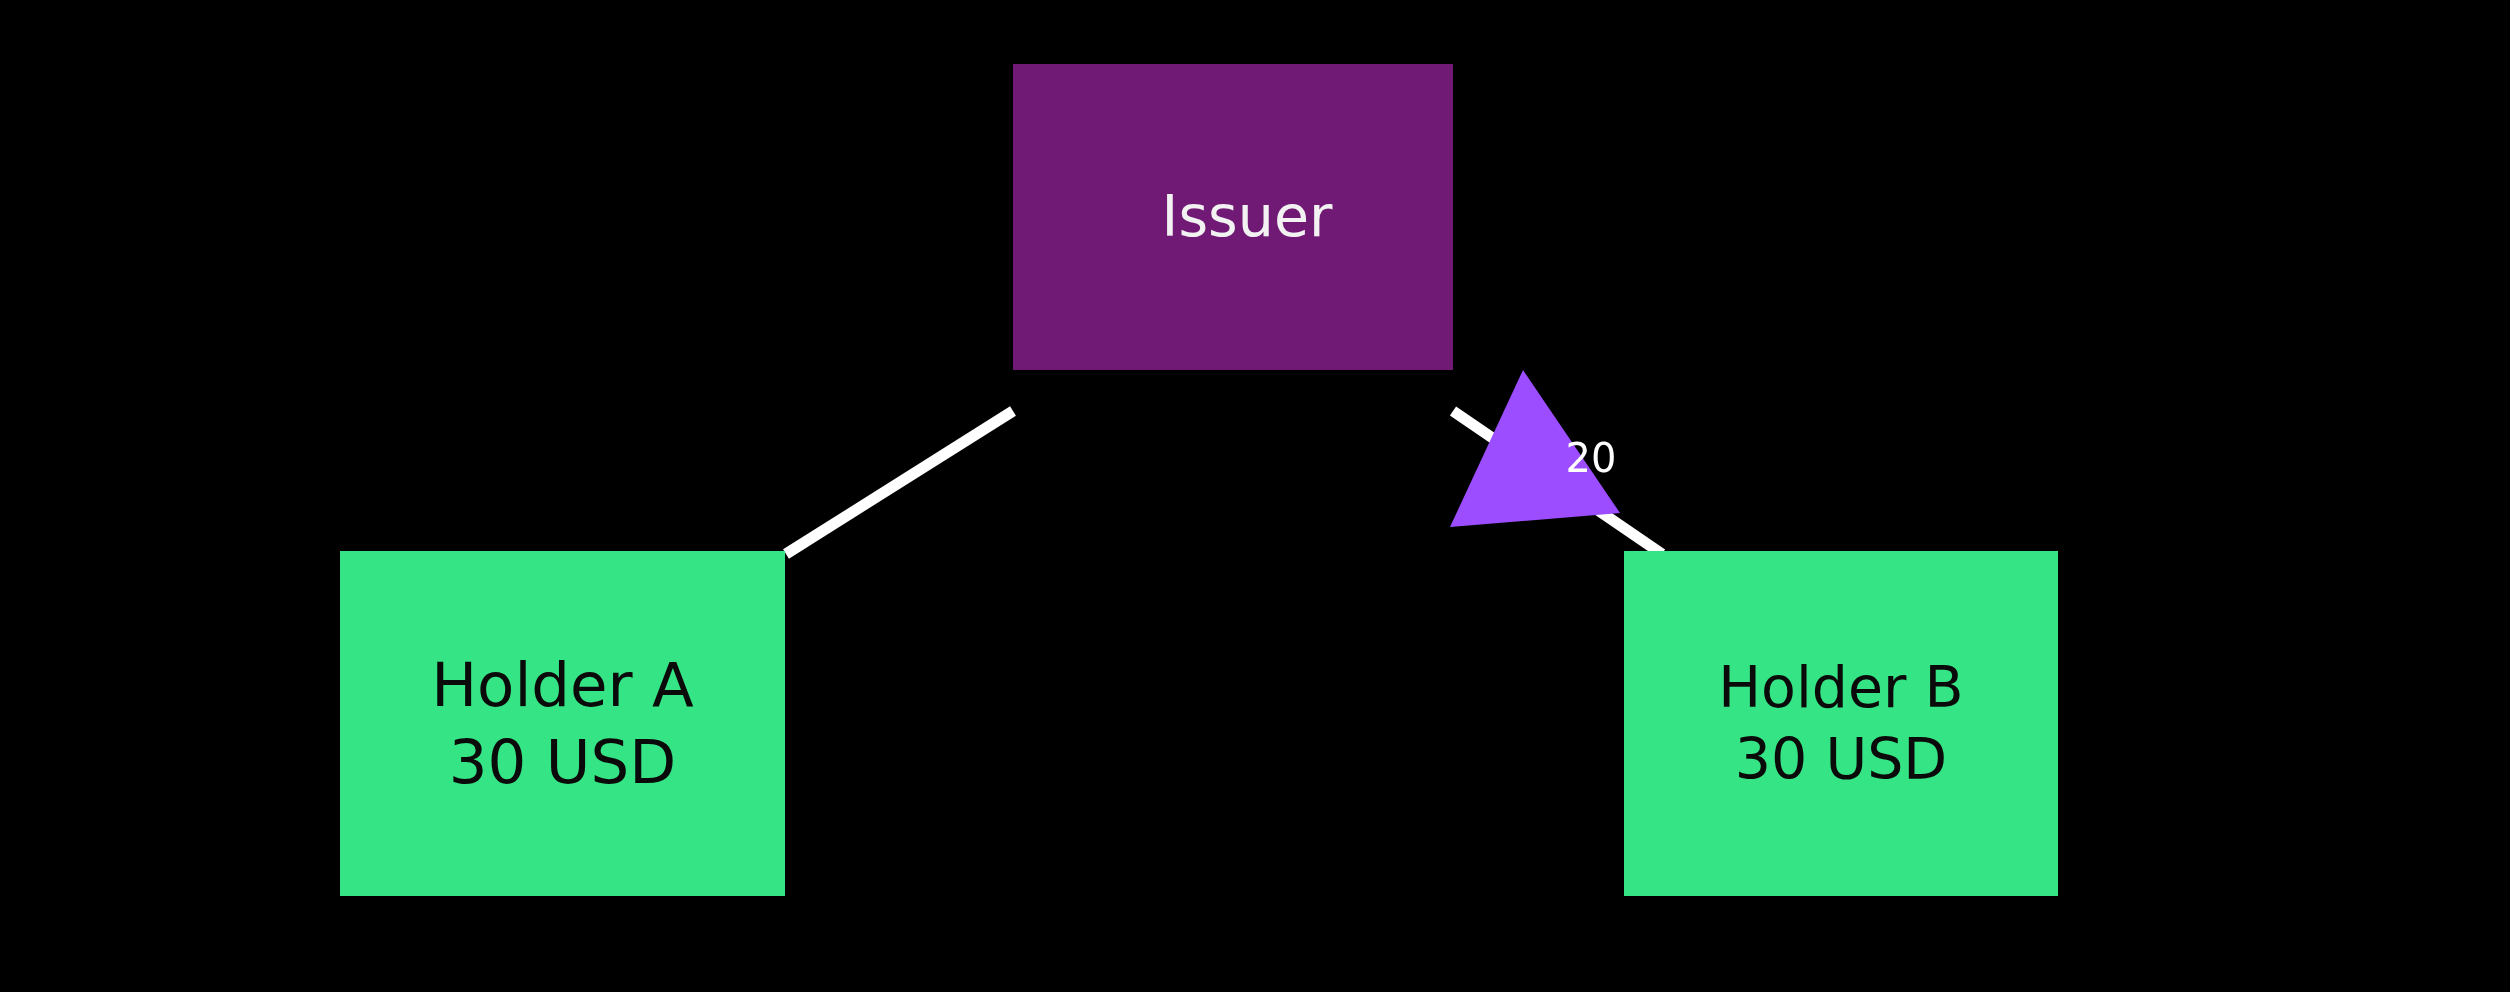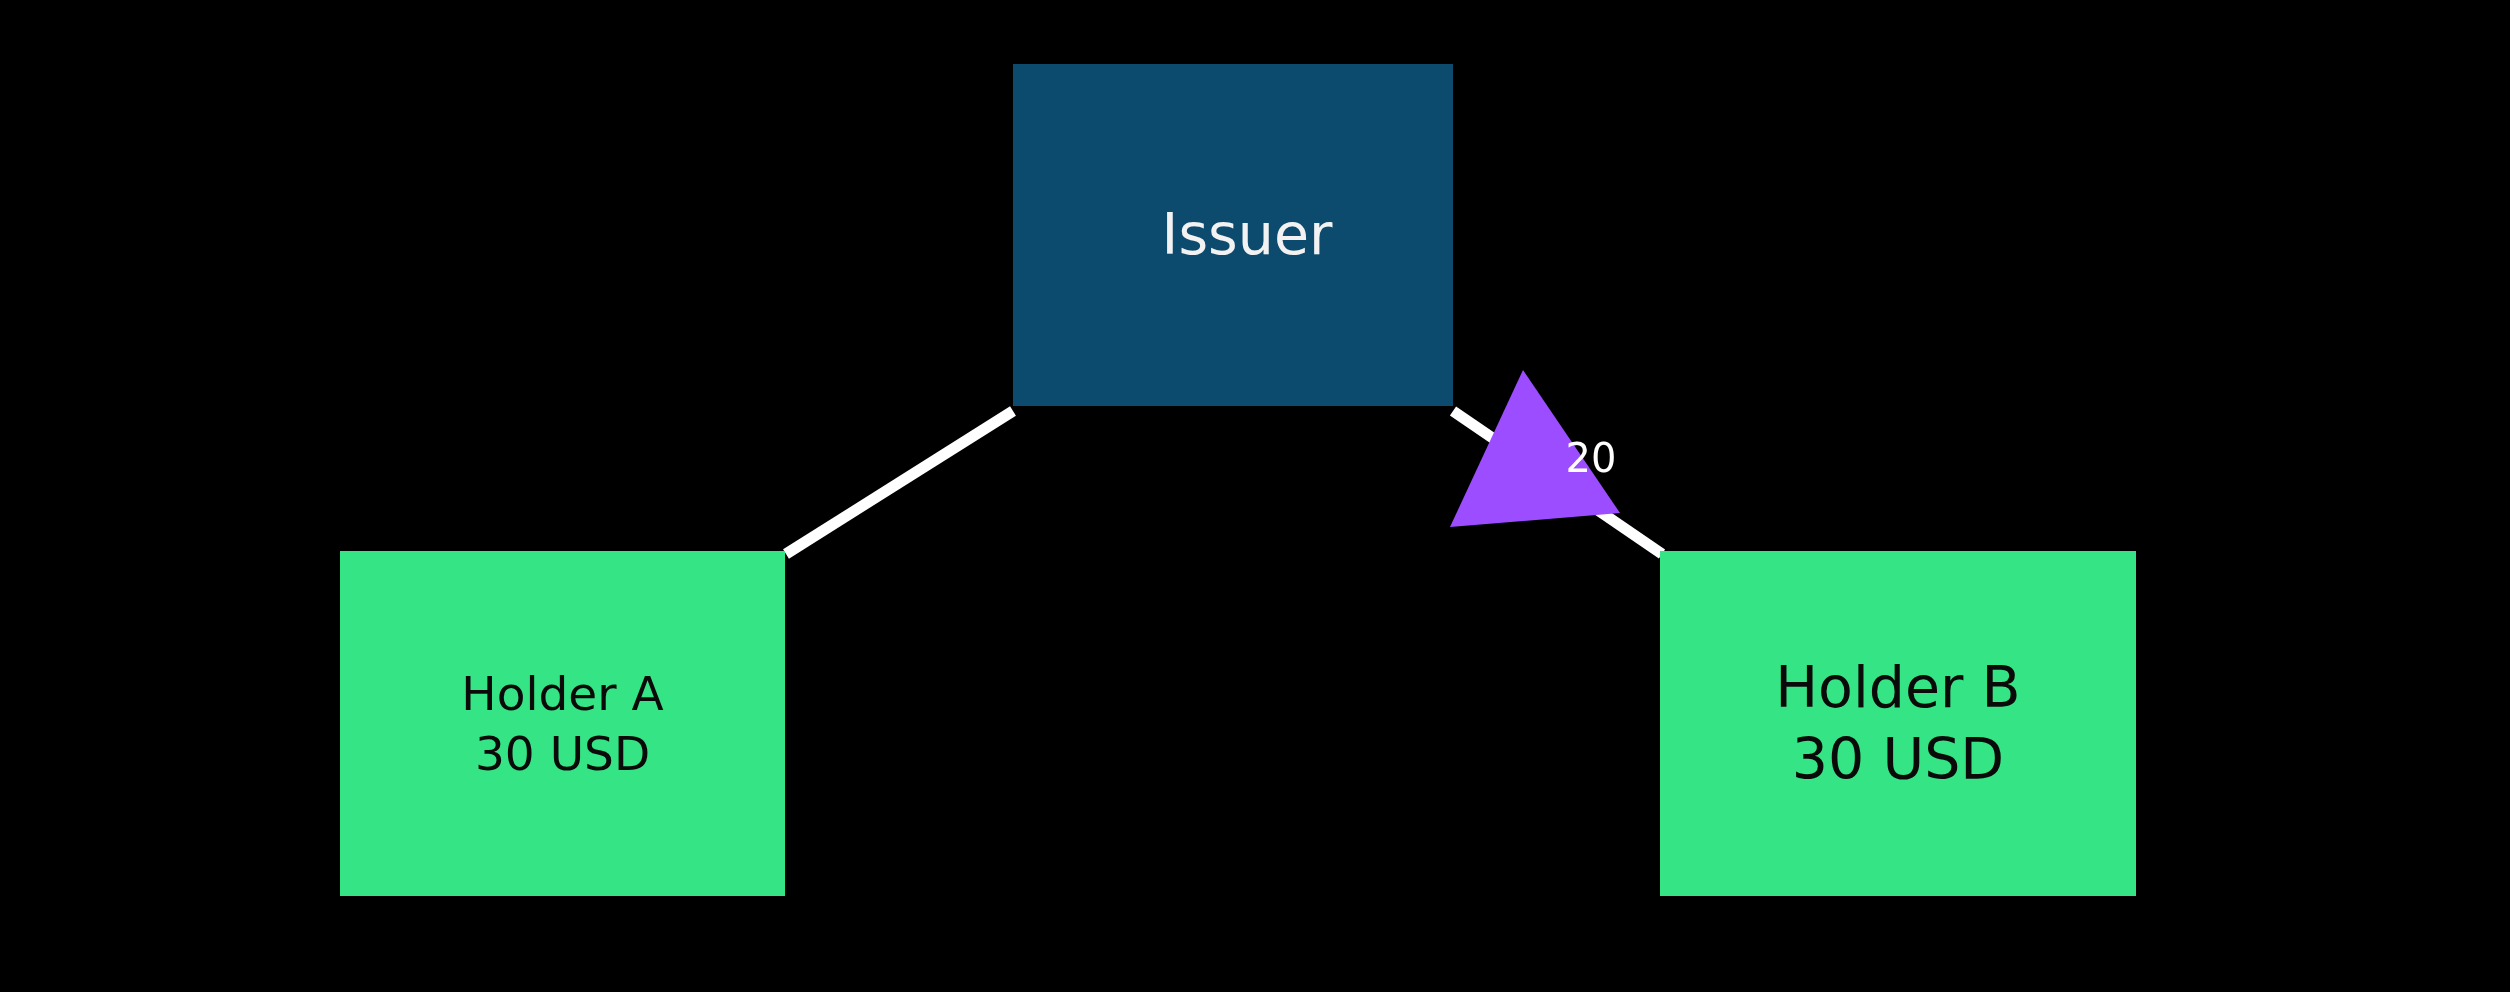--- a/index.html
+++ b/index.html
@@ -38,40 +38,40 @@
   }
   .node-line {
     display: block;
     white-space: pre;
   }
   
   #node-issuer {
     left: 1013px;
     top: 64px;
     width: 440px;
-    height: 342px;
-    background: #0c4a6e;
+    height: 306px;
+    background: #701a75;
     color: #F2F2F2;
     font-size: 57px;
     padding-left: 28px;
   }
   
   #node-holder-a {
     left: 340px;
     top: 551px;
     width: 445px;
     height: 345px;
     background: #35E484;
     color: #0A0A0A;
-    font-size: 47px;
+    font-size: 61px;
   }
   #node-holder-b {
-    left: 1660px;
+    left: 1624px;
     top: 551px;
-    width: 476px;
+    width: 434px;
     height: 345px;
     background: #35E484;
     color: #0A0A0A;
     font-size: 57px;
   }
   
   #edge-label-20 {
     position: absolute;
     left: 1511px;
     top: 438px;

